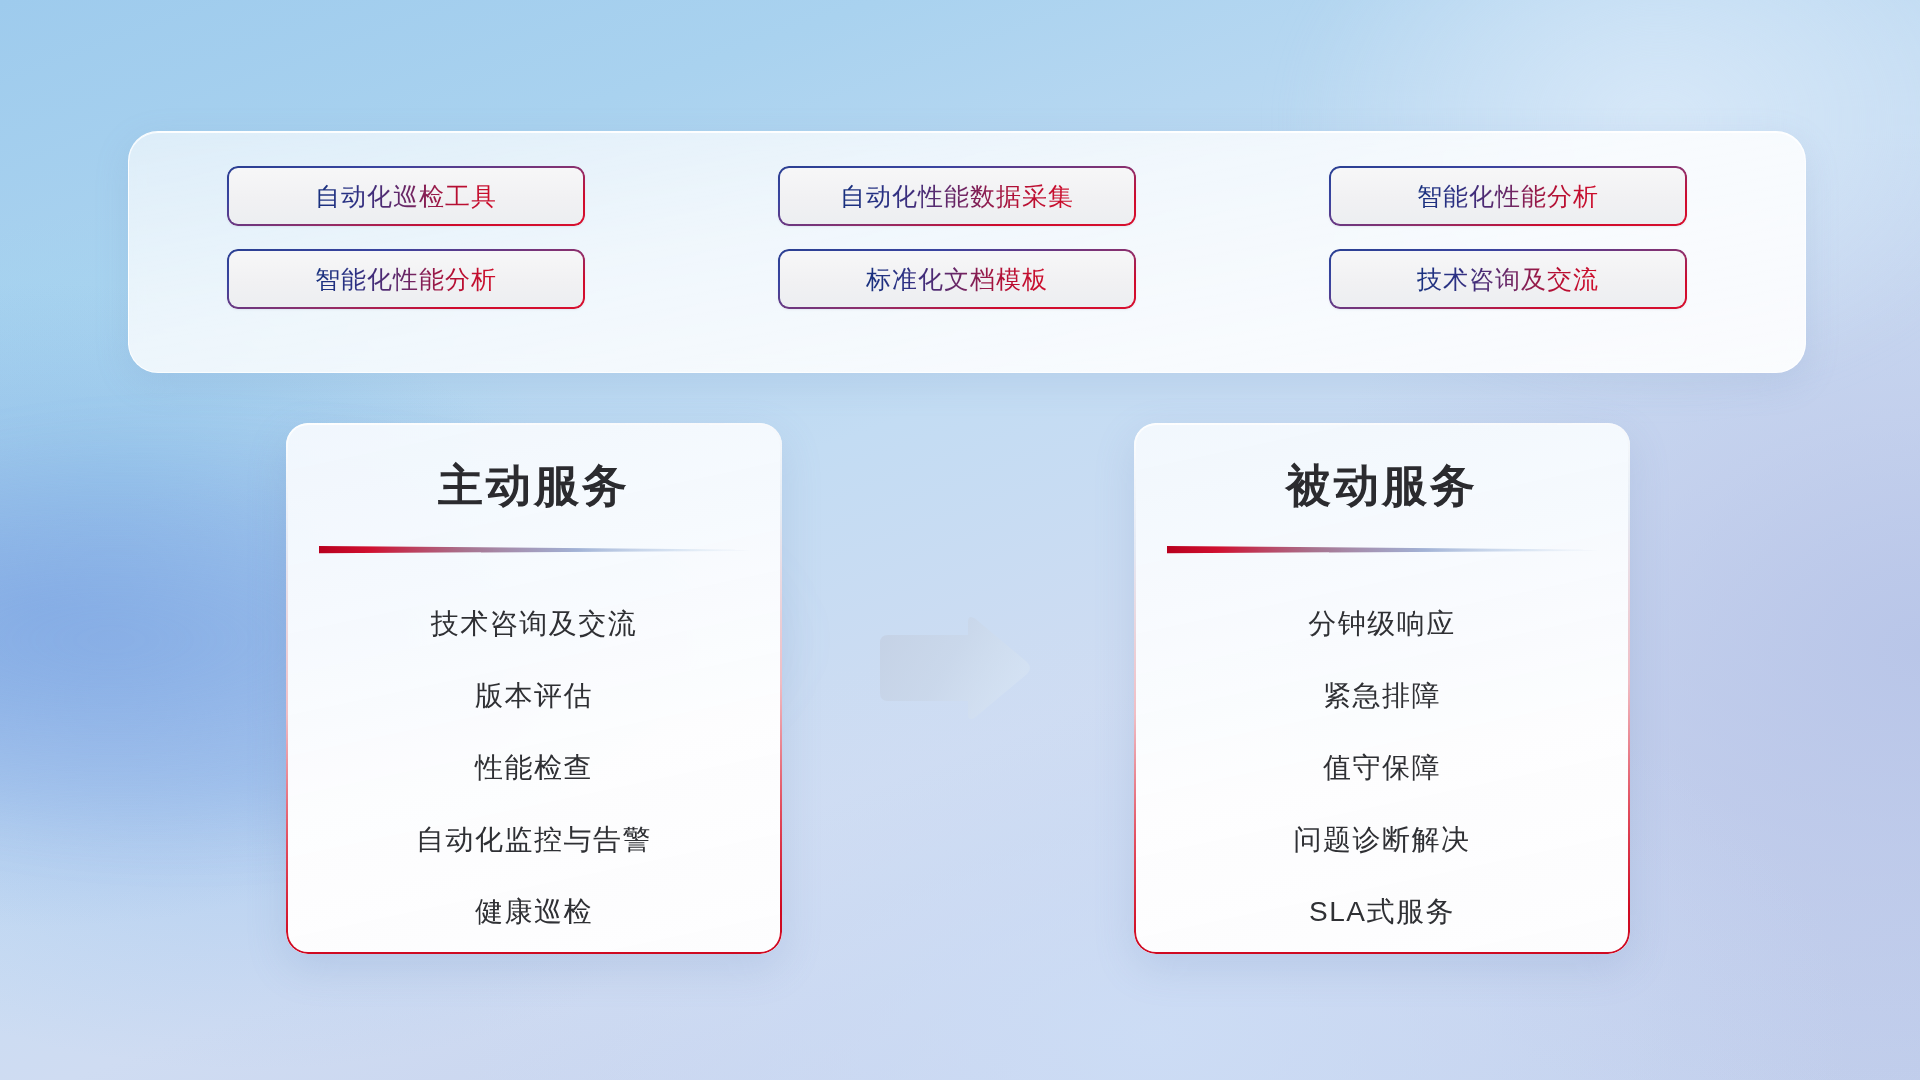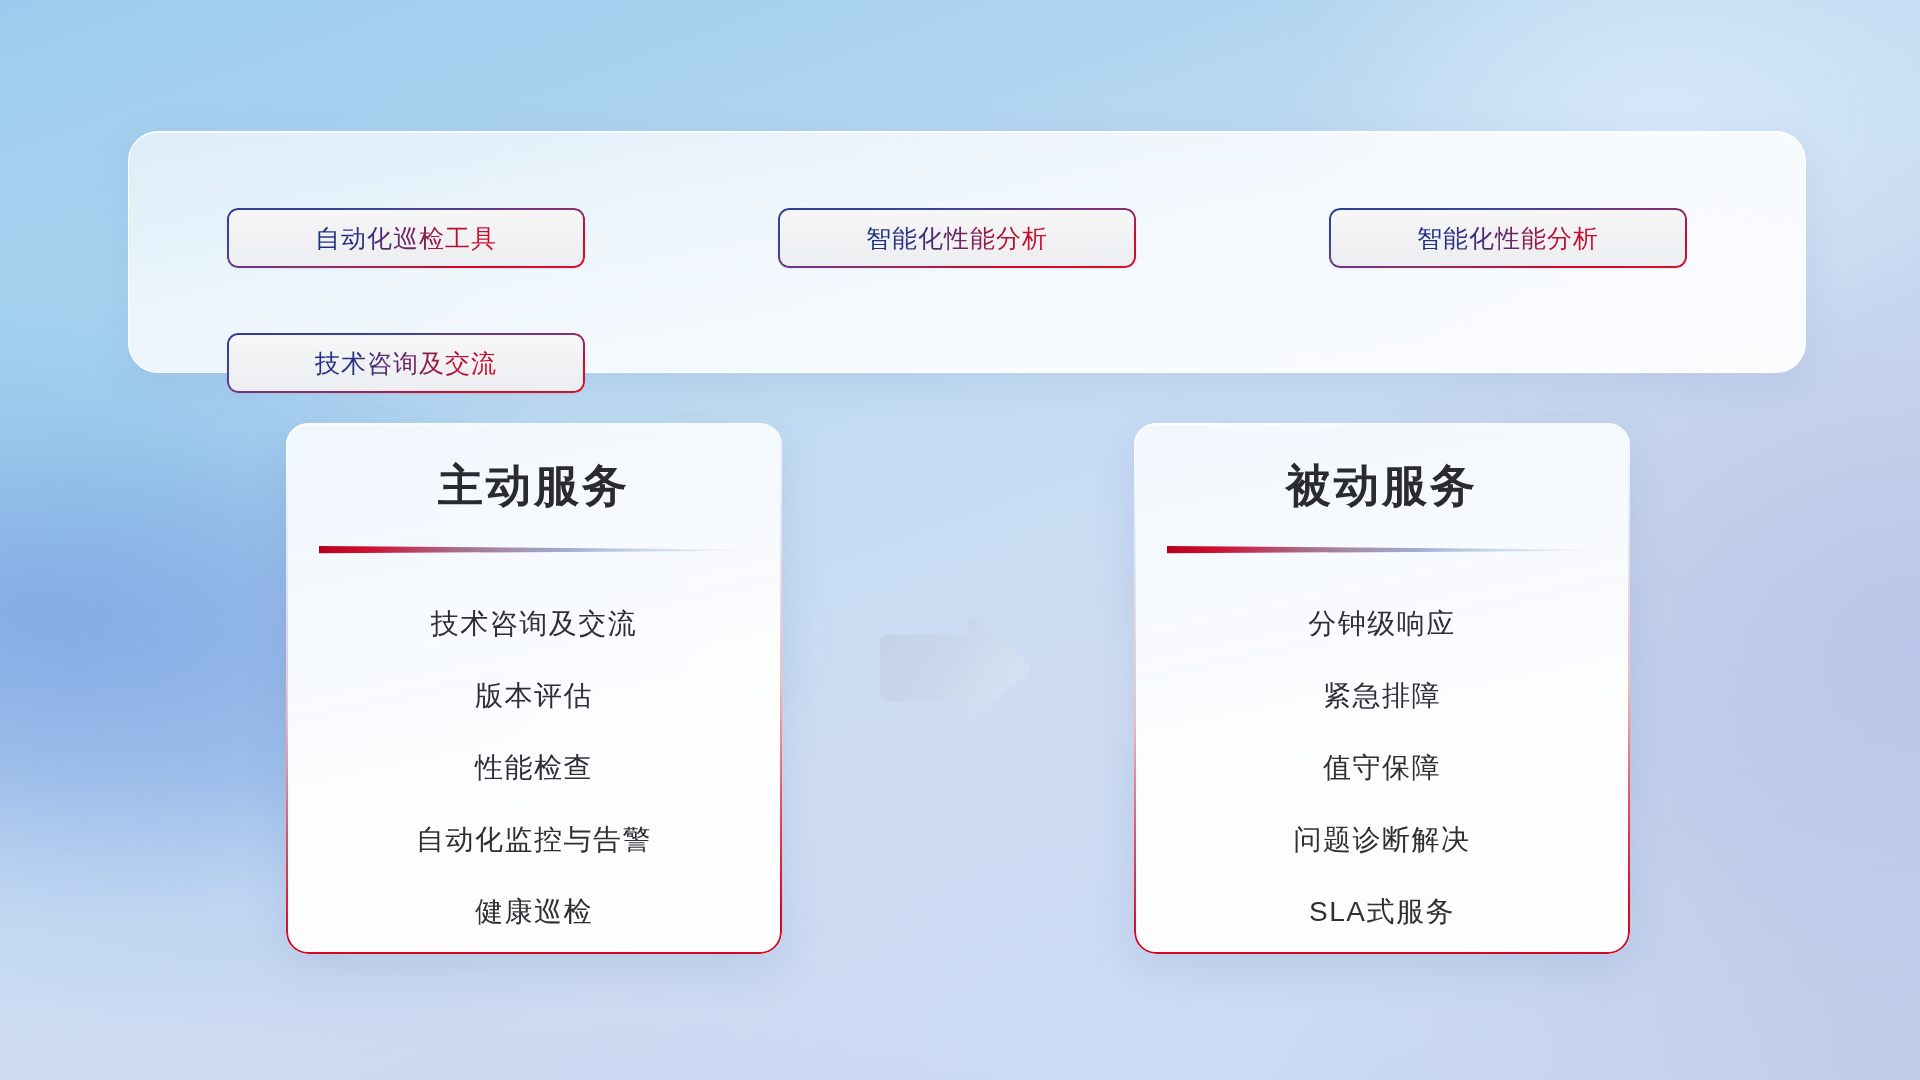--- a/index.html
+++ b/index.html
@@ -65,21 +65,20 @@
 
   .chip {
     position: relative;
     height: 60px;
     border-radius: 11px;
     display: flex;
     align-items: center;
     justify-content: center;
     background: linear-gradient(180deg, #f7f7f8 0%, #f1f1f3 55%, #eceef1 100%);
     box-shadow: 0 1px 2px rgba(80,100,140,0.10);
-    margin-top: 42px;
   }
   
   .chip::before {
     content: "";
     position: absolute; inset: 0;
     border-radius: 11px;
     padding: 2px;
     background: linear-gradient(168deg, #2a3f92 0%, #3a44a0 26%, #8f2e6a 58%, #cf0a2c 78%, #d7102f 100%);
     -webkit-mask: linear-gradient(#000 0 0) content-box, linear-gradient(#000 0 0);
     -webkit-mask-composite: xor;
@@ -178,29 +177,35 @@
   <div id="swoosh"></div>
   <div id="glow-tr"></div>
 
   <div id="top-panel">
     <div id="chip-grid">
 
       <div class="chip">
         <span class="chip-label">自动化巡检工具</span>
       </div>
 
+      <div class="chip">
+        <span class="chip-label">自动化性能数据采集</span>
+      </div>
 
       <div class="chip">
         <span class="chip-label">智能化性能分析</span>
       </div>
 
       <div class="chip">
         <span class="chip-label">智能化性能分析</span>
       </div>
 
+      <div class="chip">
+        <span class="chip-label">标准化文档模板</span>
+      </div>
 
       <div class="chip">
         <span class="chip-label">技术咨询及交流</span>
       </div>
 
     </div>
   </div>
 
   <div class="svc-card" id="card-left">
     <div class="svc-title">主动服务</div>

